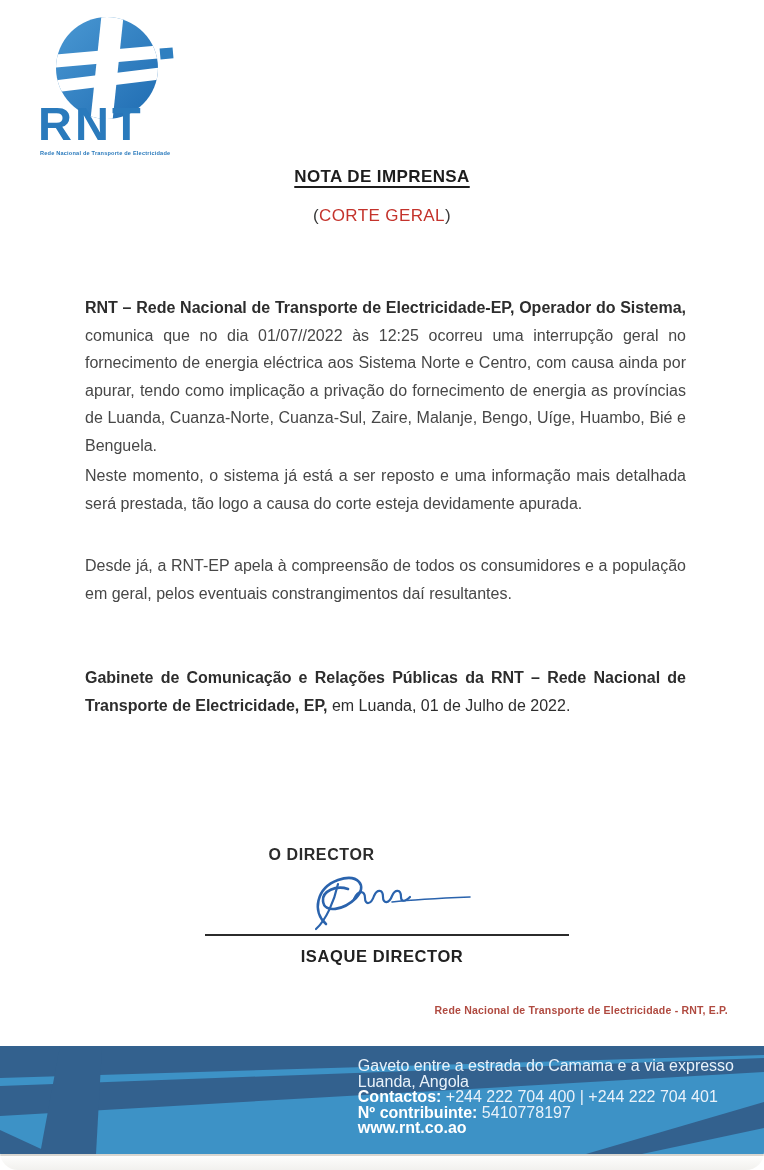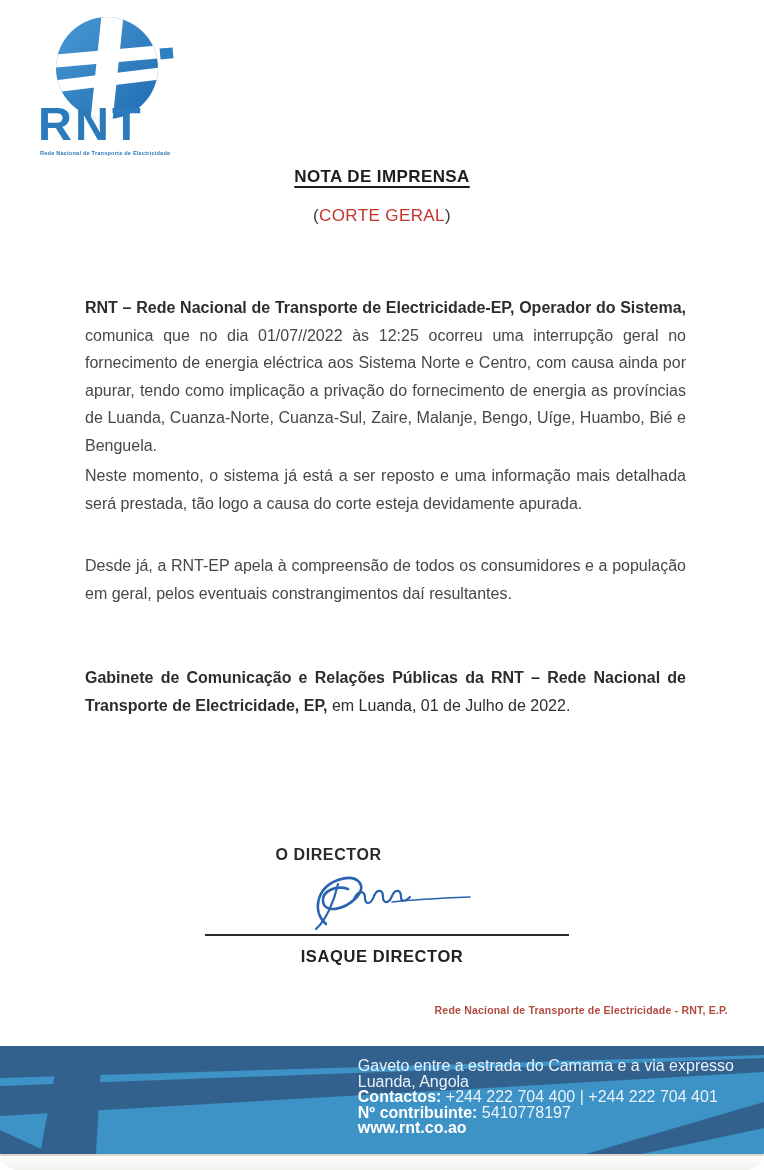--- a/index.html
+++ b/index.html
@@ -21,21 +21,21 @@
   
   .para{position:absolute;left:85px;width:601px;font-size:16px;line-height:27.6px;color:#474747;text-align:justify;}
   .para b{color:#2d2d2d;}
   .p1{top:294px;}
   .p2{top:462px;}
   .p3{top:552px;}
   .p4{top:664px;}
   .p4, .p4 b{color:#2d2d2d;}
 
   
-  .director{position:absolute;top:846px;left:0;width:643px;text-align:center;font-size:16px;font-weight:700;color:#2b2b2b;letter-spacing:.6px;padding-left:7px;}
+  .director{position:absolute;top:846px;left:0;width:643px;text-align:center;font-size:16px;font-weight:700;color:#2b2b2b;letter-spacing:.6px;}
   .sig{position:absolute;top:868px;left:292px;}
   .sig-line{position:absolute;top:934px;left:205px;width:364px;height:2px;background:#2b2b2b;}
   .sig-name{position:absolute;top:947px;left:0;width:764px;text-align:center;font-size:16.5px;font-weight:700;color:#222;letter-spacing:.6px;}
 
   
   .company-line{position:absolute;top:1004px;right:36px;font-size:10.5px;font-weight:700;color:#b04a40;letter-spacing:.2px;}
 
   
   .band{position:absolute;top:1046px;left:0;width:764px;height:108px;}
   .band svg{position:absolute;top:0;left:0;}

